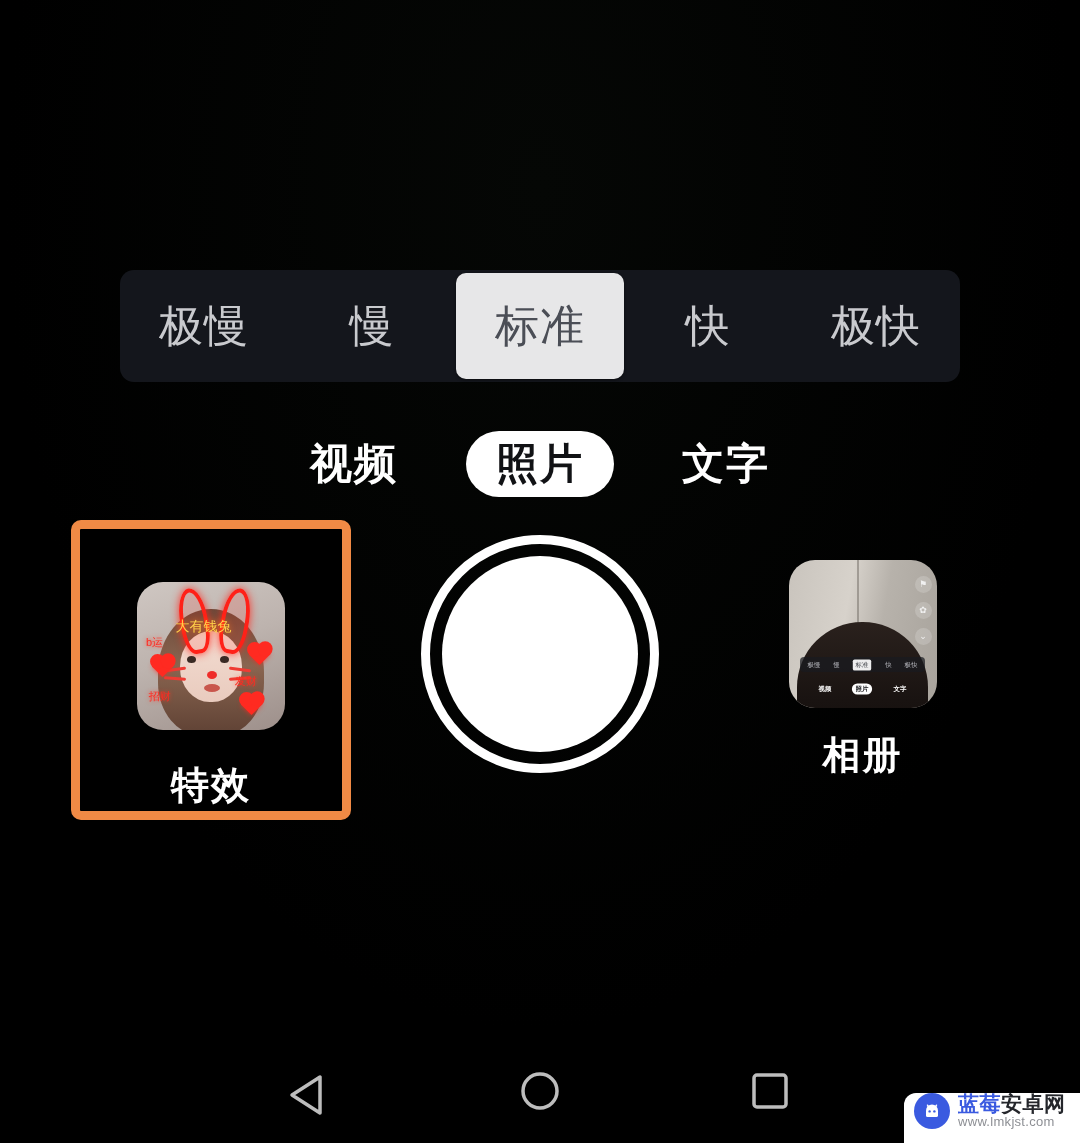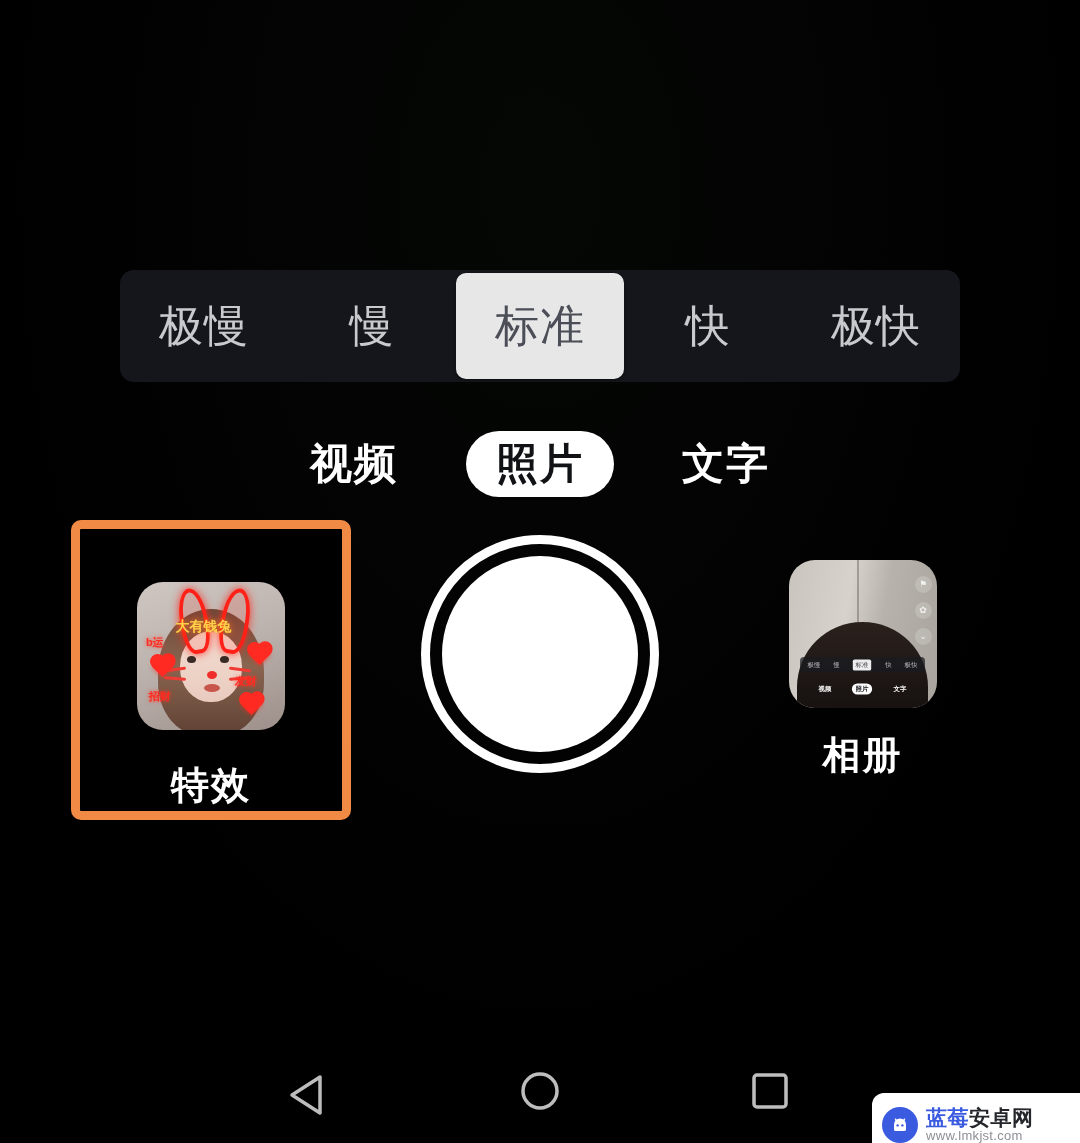--- a/index.html
+++ b/index.html
@@ -212,21 +212,21 @@
     width: 15px;
     height: 15px;
     background: #ff2a21;
     border-radius: 50%;
   }
   #effects-thumb .heart::before { top: -7.5px; left: 0; }
   #effects-thumb .heart::after  { top: 0; left: 7.5px; }
   #effects-thumb .sticker-text {
     position: absolute;
     font-size: 11px;
-    font-weight: 700;
+    font-weight: 400;
     color: #ff2a21;
     text-shadow: 0 0 4px rgba(255,60,40,.9);
     white-space: nowrap;
   }
   #effects-thumb .sticker-text.gold {
     color: #ffd24a;
     font-size: 14px;
     text-shadow: 0 0 6px rgba(255,120,30,.95);
   }
   #effects-label {
@@ -410,26 +410,26 @@
   .sysbtn { position: absolute; top: 18px; }
   #nav-back.sysbtn { left: 282px; border: 0; width: 56px; height: 56px; }
   #nav-home.sysbtn { left: 512px; width: 56px; height: 56px; }
   #nav-recents.sysbtn { left: 742px; width: 56px; height: 56px; }
 
   
   #watermark {
     position: absolute;
     right: 0px;
     bottom: 0px;
-    width: 208px;
+    width: 176px;
     height: 50px;
     background: #ffffff;
     border-top-left-radius: 12px;
     display: flex;
-    align-items: flex-end;
+    align-items: flex-start;
     gap: 8px;
     padding: 0 6px 0 10px;
     box-sizing: border-box;
   }
   #wm-icon {
     width: 36px;
     height: 36px;
     border-radius: 50%;
     background: #3a5ae0;
     flex: 0 0 auto;

